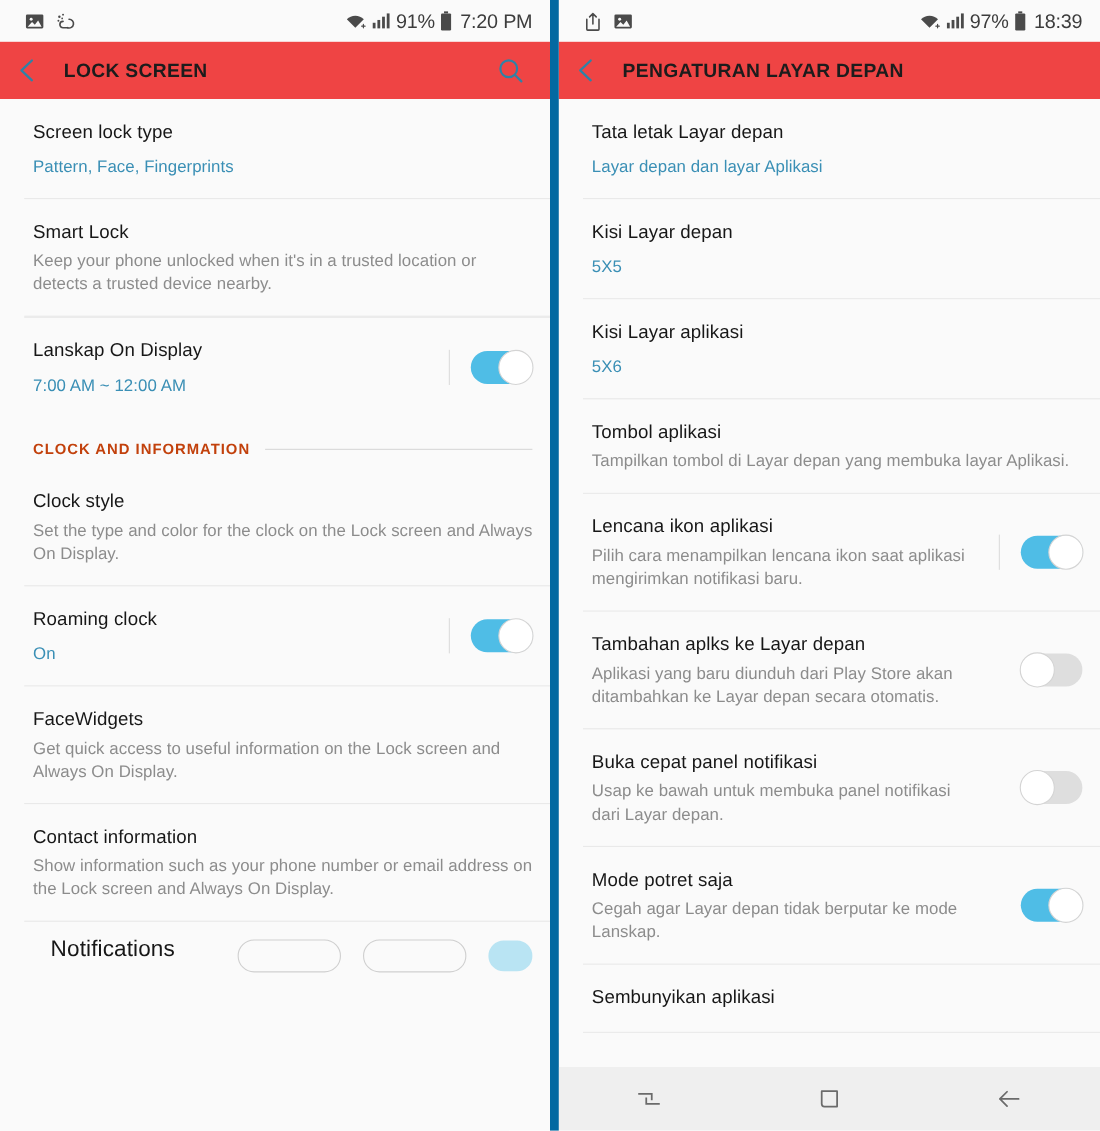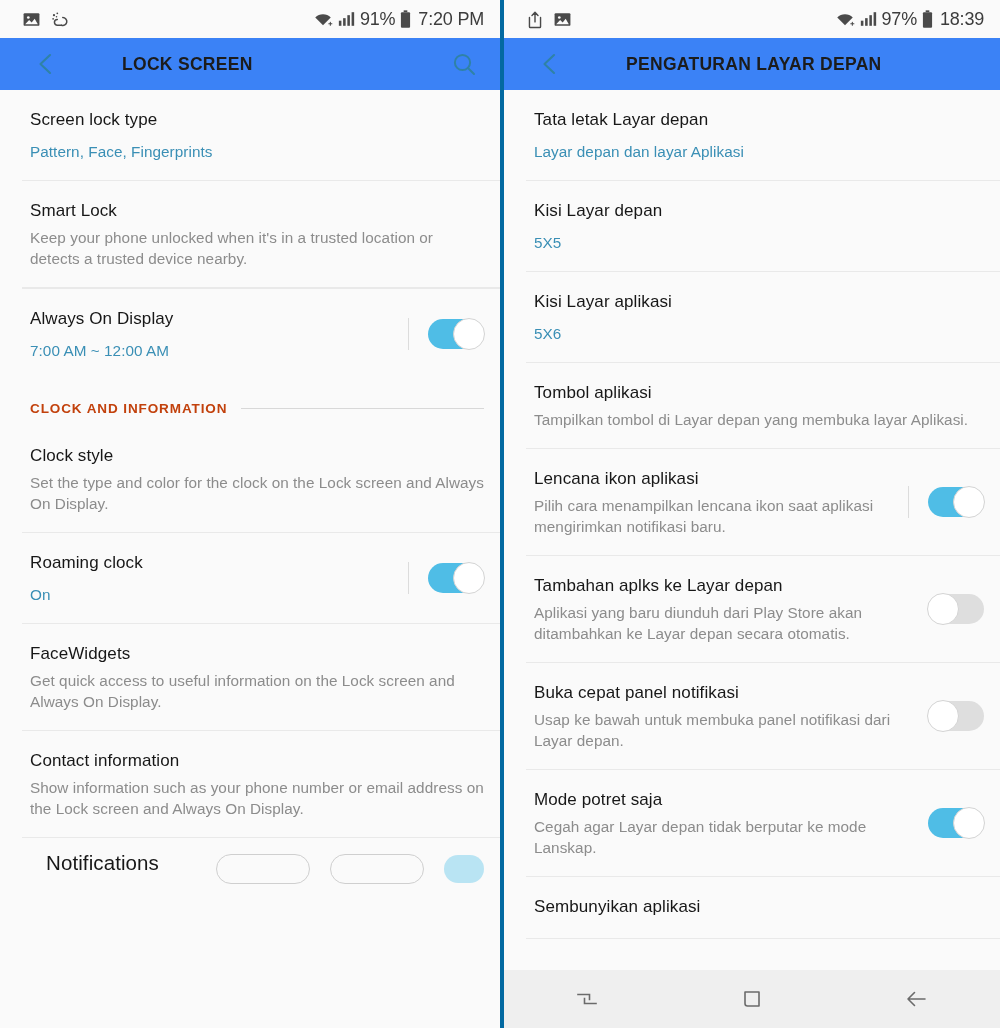--- a/index.html
+++ b/index.html
@@ -12,21 +12,21 @@
   .screens {
     display: flex;
     width: 1000px; height: 1028px;
   }
   .phone {
     width: 500px; height: 1028px;
     position: relative;
     background: #fafafa;
     overflow: hidden;
   }
-  .phone.right { border-left: 4px solid #0369a1; width: 500px; }
+  .phone.right { border-left: 8px solid #0369a1; width: 500px; }
 
   
   .statusbar {
     height: 38px;
     display: flex;
     align-items: center;
     padding: 0 16px 0 22px;
     background: #fafafa;
   }
   .status-left { display: flex; align-items: center; gap: 9px; }
@@ -39,23 +39,22 @@
   }
   .status-right .pct { letter-spacing: -0.2px; }
   .status-right .clock { letter-spacing: -0.2px; margin-left: 2px; }
   .sicon { display: block; }
 
   
   .appbar {
     height: 52px;
     display: flex;
     align-items: center;
-    padding: 0 20px 0 31px;
-    background: #3b82f6;
-    gap: 43px;
+    padding: 0 20px 0 10px;
+    background: #ef4444;
   }
   .back-btn {
     width: 30px; height: 30px;
     display: flex; align-items: center; justify-content: center;
     flex: 0 0 auto;
   }
   .appbar-title {
     font-size: 17.5px;
     font-weight: bold;
     letter-spacing: 0.3px;
@@ -277,21 +276,21 @@
           <div class="title">Smart Lock</div>
           <div class="sub">Keep your phone unlocked when it's in a trusted location or detects a trusted device nearby.</div>
         </div>
       </div>
       <div class="divider"></div>
 
       <div class="divider"></div>
 
       <div class="row has-toggle">
         <div class="texts">
-          <div class="title">Always On Display</div>
+          <div class="title">Lanskap On Display</div>
           <div class="sub accent">7:00 AM ~ 12:00 AM</div>
         </div>
         <div class="toggle-wrap">
           <div class="toggle-sep"></div>
           <div class="switch on">
             <div class="knob"></div>
           </div>
         </div>
       </div>
 

